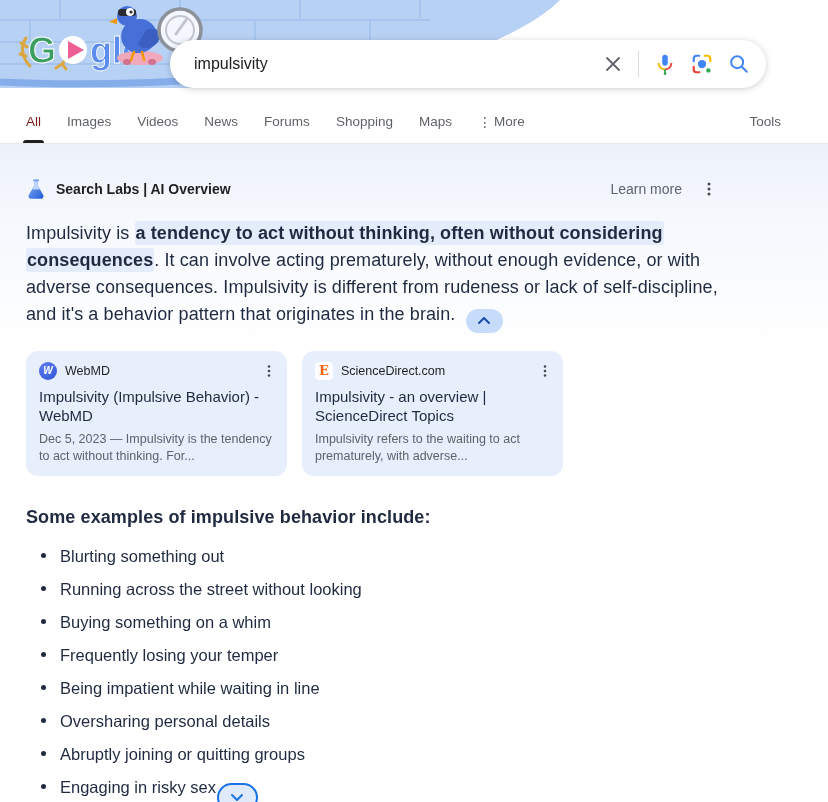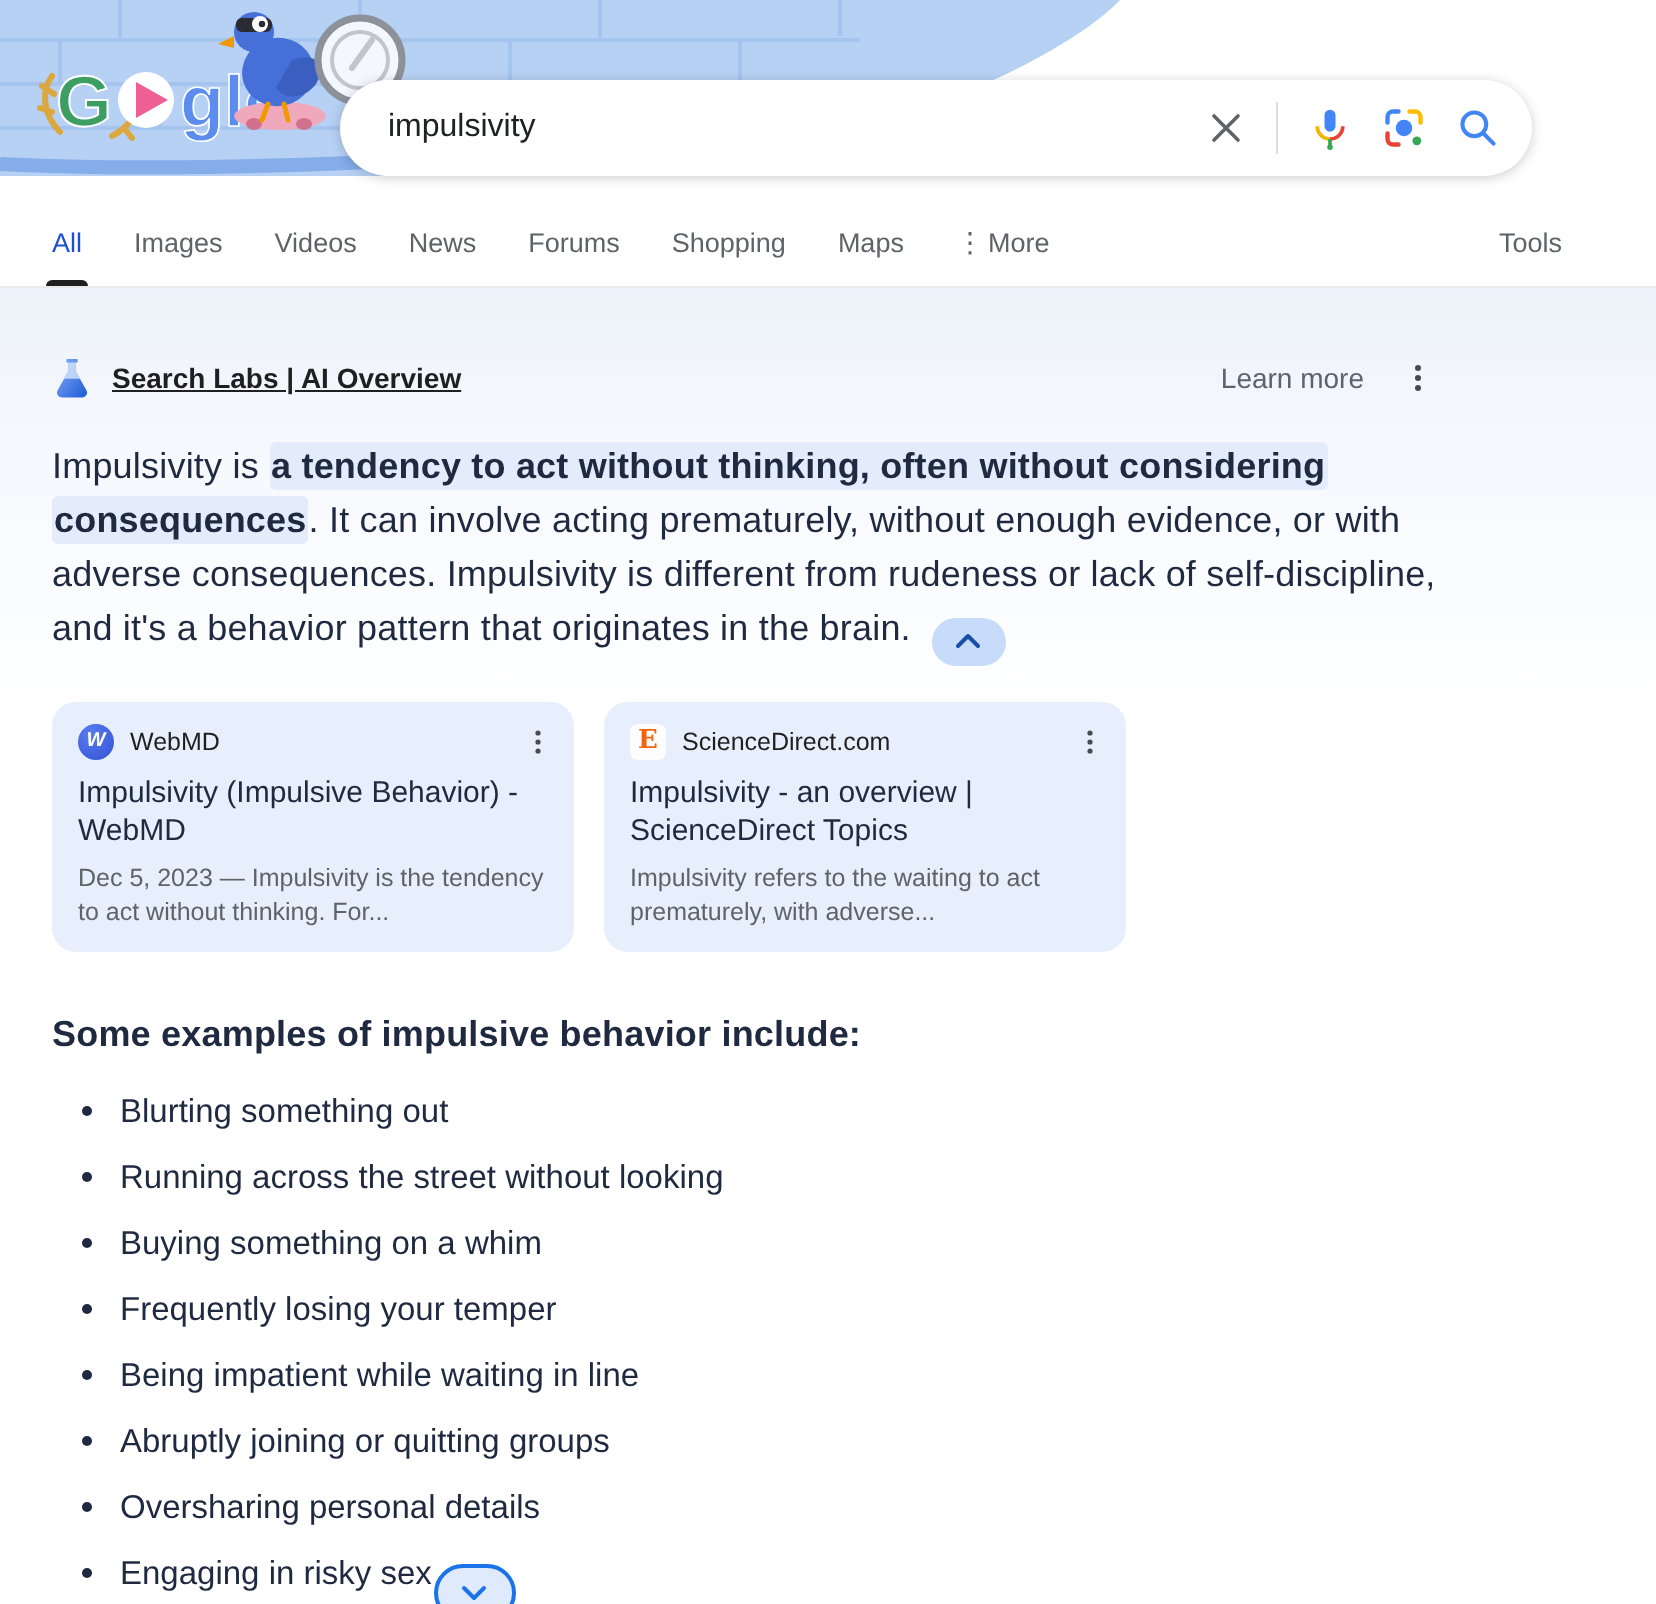--- a/index.html
+++ b/index.html
@@ -19,31 +19,31 @@
   .sb-divider { width:1px; height:26px; background:#dadce0; }
   .icon-btn { border:none; background:none; cursor:pointer; display:flex;
     align-items:center; justify-content:center; padding:0; }
 
   
   .tabbar { display:flex; align-items:center; height:44px; padding-left:26px;
     gap:26px; border-bottom:1px solid #e8eaed; font-size:13.5px; color:#5f6368;
     background:#fff; position:relative; z-index:2; }
   .tab { position:relative; height:100%; display:flex; align-items:center;
     gap:3px; cursor:pointer; white-space:nowrap; }
-  .tab.active { color:#1d4ed8; }
+  .tab.active { color:#7f1d1d; }
   .tab.active::after { content:""; position:absolute; left:-3px; right:-3px;
     bottom:0; height:3px; background:#1f1f1f; border-radius:3px 3px 0 0; }
   .tab-more-dots { font-size:14px; color:#5f6368; letter-spacing:-1px; }
   .tab-tools { margin-left:auto; margin-right:47px; cursor:pointer; }
 
   
   .ai { background:linear-gradient(180deg,#edf2fa 0%, #f5f8fd 70px, #ffffff 210px);
     padding:34px 0 0 26px; height:658px; }
   .ai-header { display:flex; align-items:center; width:690px; }
-  .ai-header-label { font-size:14px; font-weight:700; color:#1f1f1f; margin-left:10px;text-decoration:underline; }
+  .ai-header-label { font-size:14px; font-weight:700; color:#1f1f1f; margin-left:10px; }
   .ai-learn-more { margin-left:auto; font-size:14px; color:#5b6371; cursor:pointer; }
   .ai-dots { margin-left:20px; }
 
   .ai-paragraph { margin-top:20px; width:694px; font-size:18px; line-height:27px;
     color:#1f2a40; letter-spacing:.1px; }
   .hl { background:#e4ecfc; font-weight:700; border-radius:3px; padding:2px 1px;
     -webkit-box-decoration-break:clone; box-decoration-break:clone; }
   .pill-up { display:inline-flex; vertical-align:-5px; margin-left:5px; width:37px;
     height:24px; border-radius:12px; background:#c7dcfb; align-items:center;
     justify-content:center; border:none; cursor:pointer; }
@@ -256,22 +256,22 @@
   </div>
 
   <h2 class="examples-heading">Some examples of impulsive behavior include:</h2>
 
   <ul class="examples">
     <li>Blurting something out</li>
     <li>Running across the street without looking</li>
     <li>Buying something on a whim</li>
     <li>Frequently losing your temper</li>
     <li>Being impatient while waiting in line</li>
+    <li>Oversharing personal details</li>
     <li>Abruptly joining or quitting groups</li>
-    <li>Oversharing personal details</li>
     <li><span>Engaging in risky sex</span><button class="pill-down">
         <svg width="14" height="9" viewBox="0 0 14 9">
           <path d="M2,2 L7,7 L12,2" stroke="#1a73e8" stroke-width="2" fill="none" stroke-linecap="round" stroke-linejoin="round"></path>
         </svg>
       </button>
     </li>
   </ul>
 </section>
 
 </body></html>

